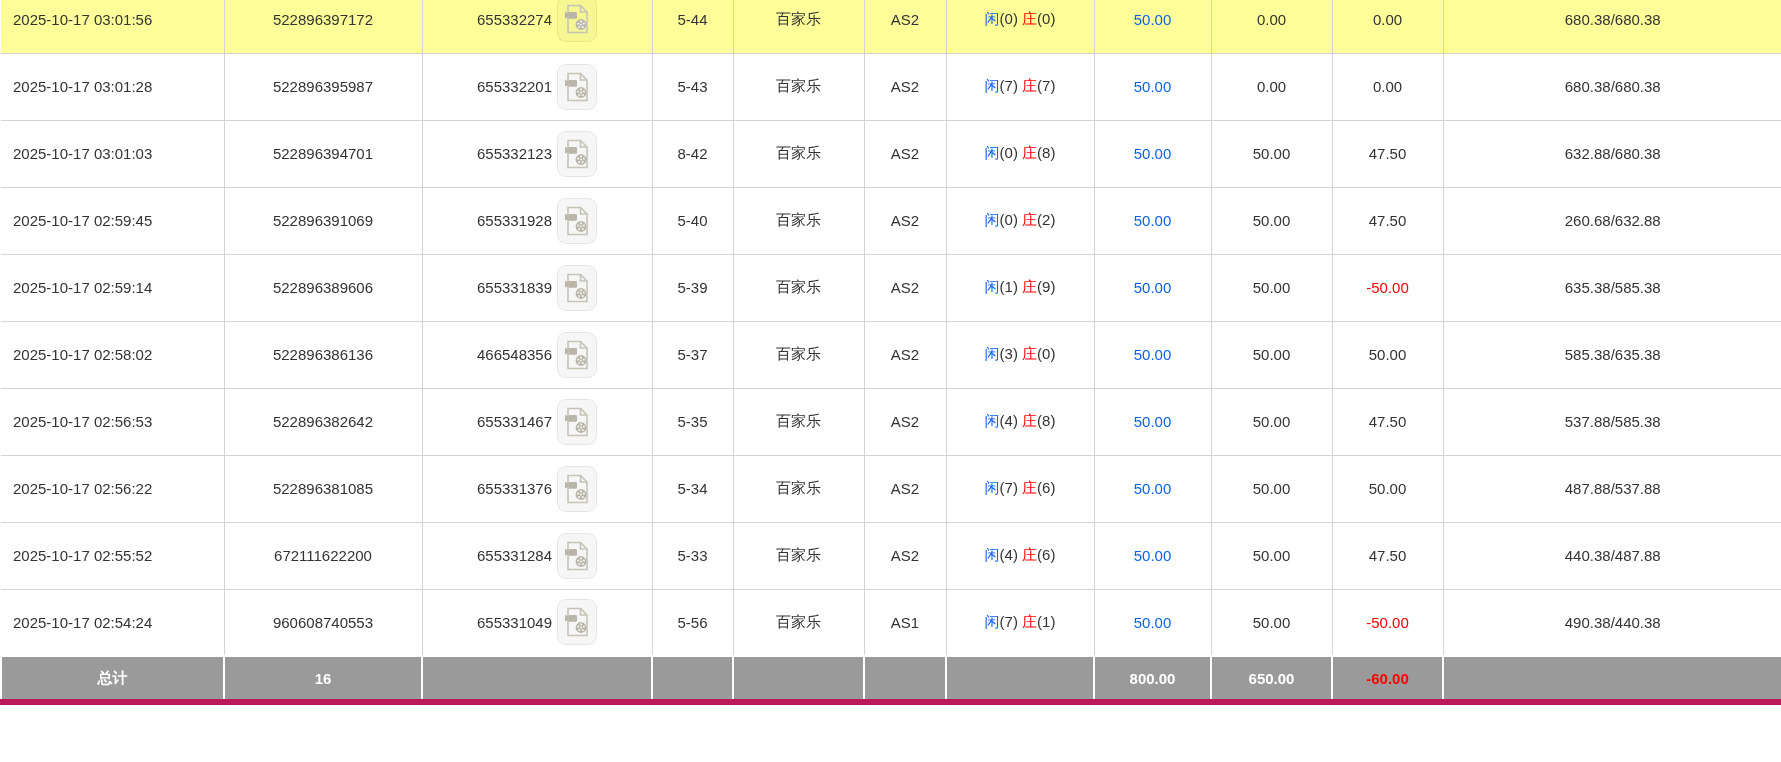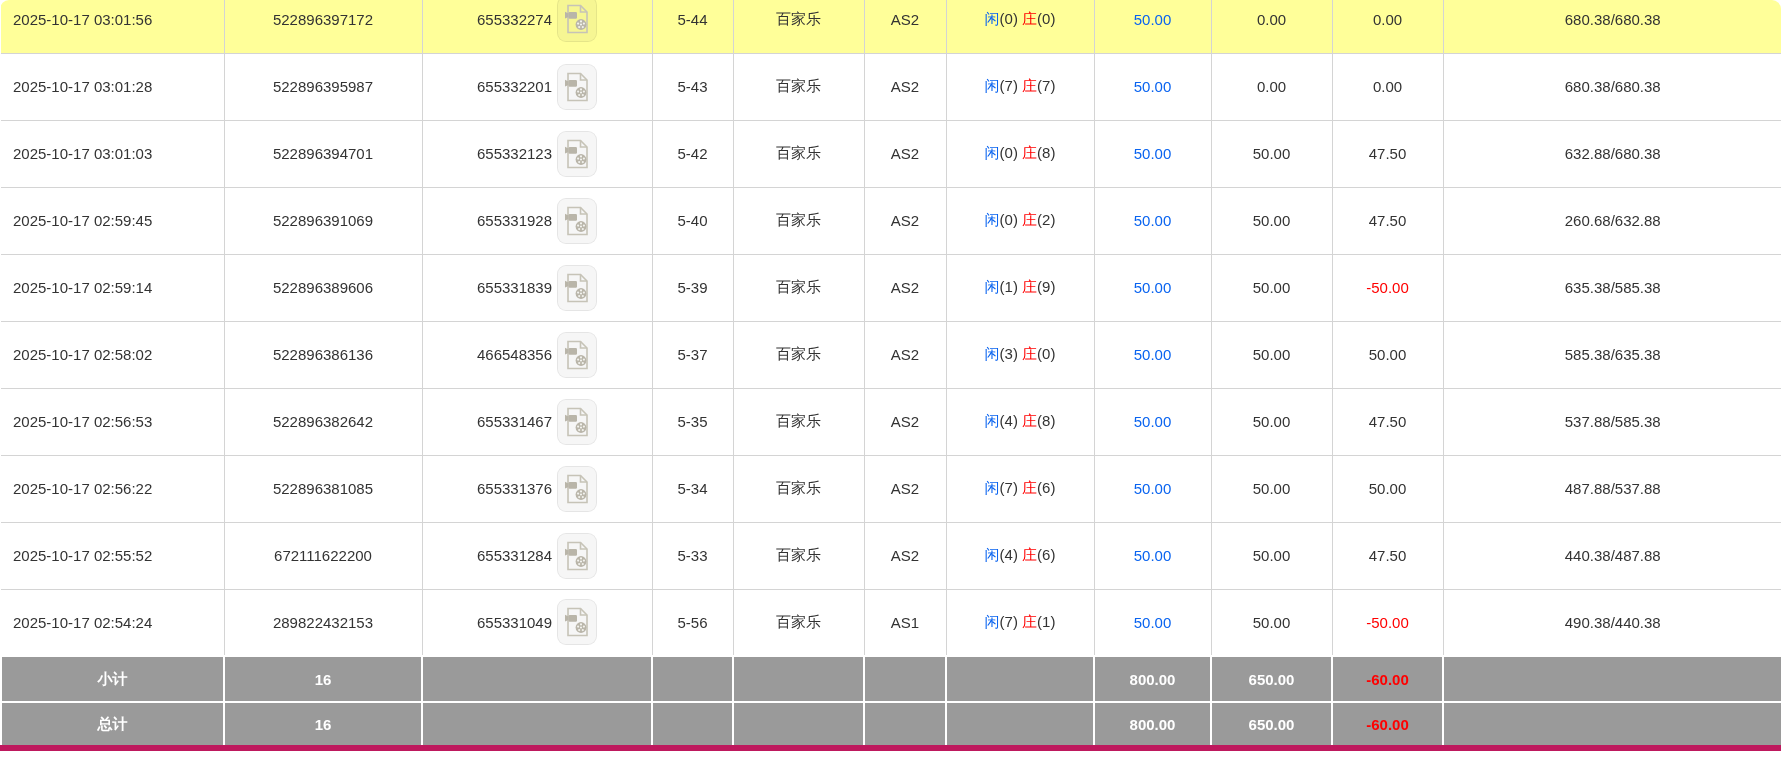--- a/index.html
+++ b/index.html
@@ -1,20 +1,20 @@
 <!DOCTYPE html>
 <html><head>
 <meta charset="utf-8">
 <style>
   html,body{margin:0;padding:0;}
   body{
     width:1781px;height:762px;overflow:hidden;background:#ffffff;
     font-family:"Liberation Sans","DejaVu Sans",sans-serif;
   }
-  .viewport{width:1781px;height:762px;overflow:hidden;border-radius:9px;}
+  .viewport{width:1781px;height:762px;overflow:hidden;}
   table.bet-table{
     border-collapse:collapse;table-layout:fixed;width:1781px;margin-top:-14px;
   }
   td{
     text-align:center;vertical-align:middle;font-size:15px;color:#333333;
     border-right:1px solid #d4d4d4;border-bottom:1px solid #d4d4d4;
     overflow:hidden;white-space:nowrap;padding:0;
   }
   td:last-child{border-right:none;}
   tr.data-row{height:67px;background:#ffffff;}
@@ -141,21 +141,21 @@
             <circle cx="17" cy="20.5" r="1.1" fill="#f2f2ee"></circle>
             <circle cx="17" cy="17.4" r="1.1" fill="#f2f2ee"></circle>
             <circle cx="14.1" cy="19.6" r="1.1" fill="#f2f2ee"></circle>
             <circle cx="15.2" cy="23.1" r="1.1" fill="#f2f2ee"></circle>
             <circle cx="18.8" cy="23.1" r="1.1" fill="#f2f2ee"></circle>
             <circle cx="19.9" cy="19.6" r="1.1" fill="#f2f2ee"></circle>
           </svg>
         </button>
       </div>
     </td>
-    <td>5-42</td>
+    <td>8-42</td>
     <td>百家乐</td>
     <td>AS2</td>
     <td>
       <span class="blue">闲</span><span>(0)</span>
       <span class="red">庄</span><span>(8)</span>
     </td>
     <td class="blue">50.00</td>
     <td>50.00</td>
     <td class="winloss">47.50</td>
     <td>632.88/680.38</td>
@@ -365,21 +365,21 @@
       <span class="blue">闲</span><span>(4)</span>
       <span class="red">庄</span><span>(6)</span>
     </td>
     <td class="blue">50.00</td>
     <td>50.00</td>
     <td class="winloss">47.50</td>
     <td>440.38/487.88</td>
   </tr>
         <tr class="data-row">
     <td class="col-time">2025-10-17 02:54:24</td>
-    <td>289822432153</td>
+    <td>960608740553</td>
     <td>
       <div class="round-wrap">
         <span>655331049</span>
         <button class="video-btn">
           <svg width="26" height="30" viewBox="0 0 26 30">
             <path d="M4 1.5 H16.5 L23 8 V28.5 H4 Z" fill="none" stroke="#c6c3b7" stroke-width="1.6"></path>
             <path d="M16.5 1.5 V8 H23" fill="none" stroke="#c6c3b7" stroke-width="1.6"></path>
             <polygon points="4.5,9.5 1,7.8 1,14.6 4.5,12.9" fill="#b9b5a9"></polygon>
             <rect x="4.5" y="8" width="8.5" height="6.8" rx="1.2" fill="#b9b5a9"></rect>
             <circle cx="17" cy="20.5" r="5.4" fill="#b9b5a9"></circle>
@@ -400,33 +400,20 @@
       <span class="blue">闲</span><span>(7)</span>
       <span class="red">庄</span><span>(1)</span>
     </td>
     <td class="blue">50.00</td>
     <td>50.00</td>
     <td class="winloss red">-50.00</td>
     <td>490.38/440.38</td>
   </tr>
       </tbody>
     <tbody>
-      <tr class="summary-row">
-        <td>小计</td>
-        <td>16</td>
-        <td></td>
-        <td></td>
-        <td></td>
-        <td></td>
-        <td></td>
-        <td>800.00</td>
-        <td>650.00</td>
-        <td class="neg">-60.00</td>
-        <td></td>
-      </tr>
       <tr class="summary-row">
         <td>总计</td>
         <td>16</td>
         <td></td>
         <td></td>
         <td></td>
         <td></td>
         <td></td>
         <td>800.00</td>
         <td>650.00</td>

